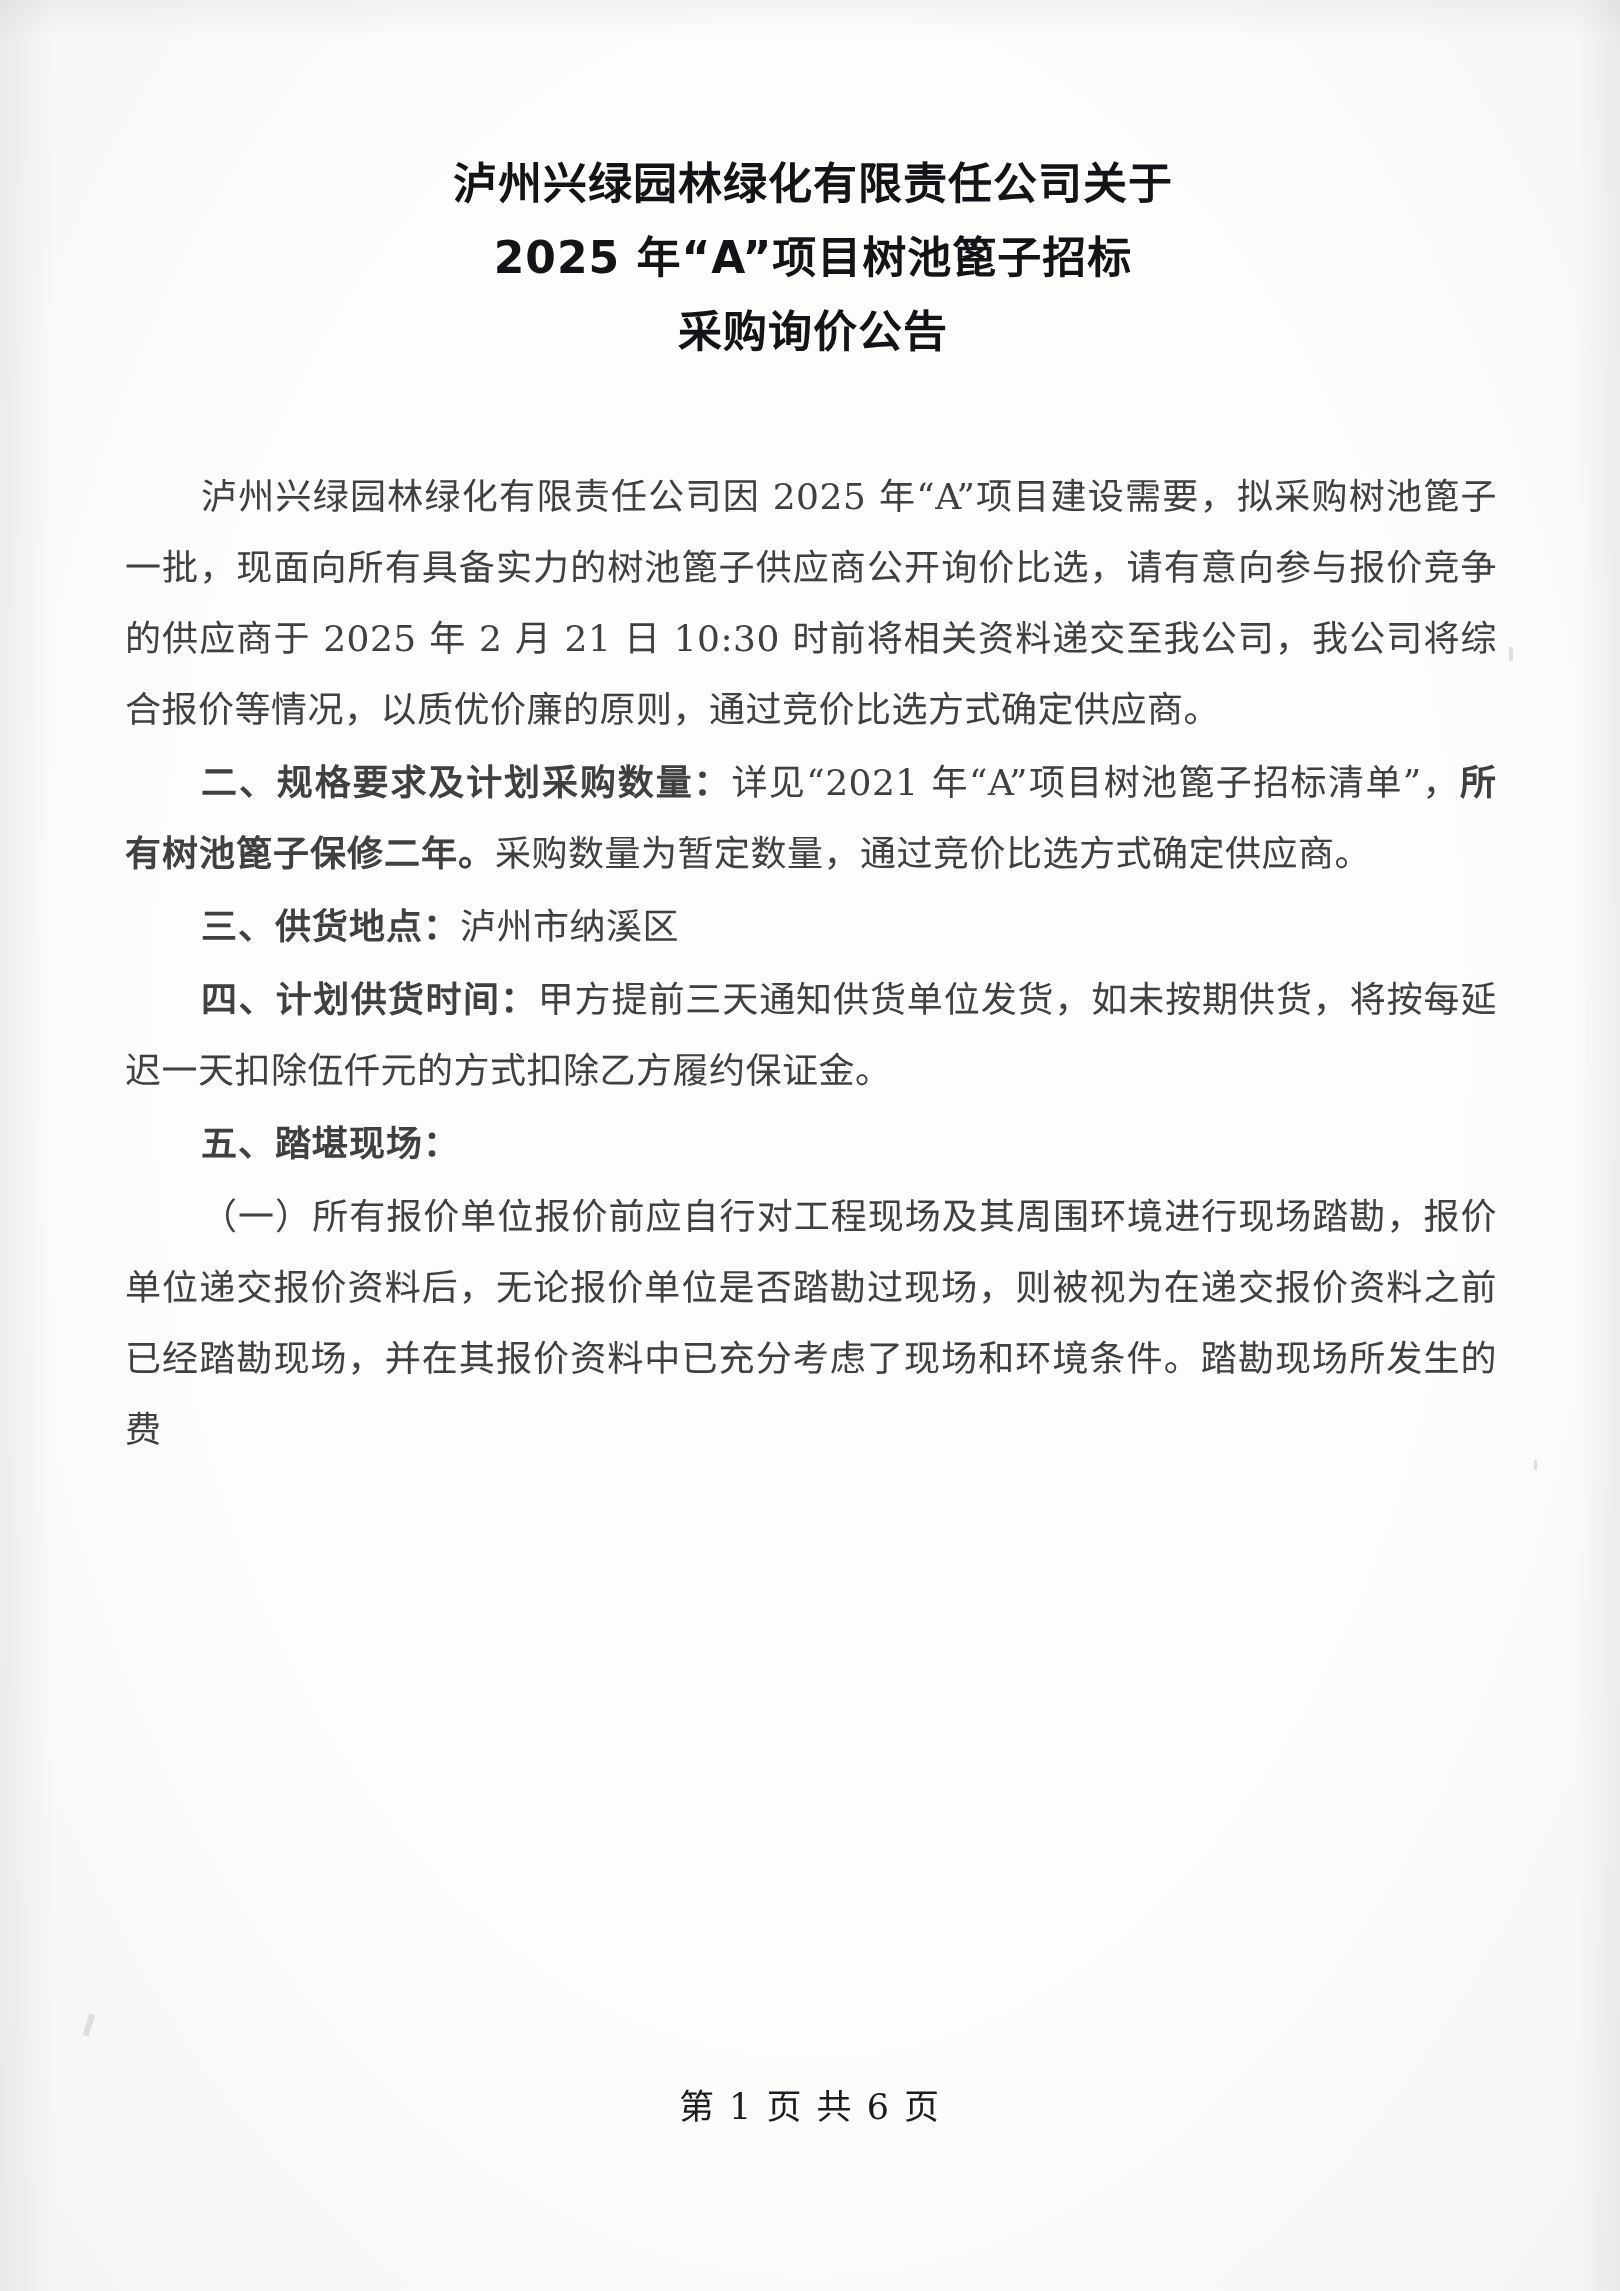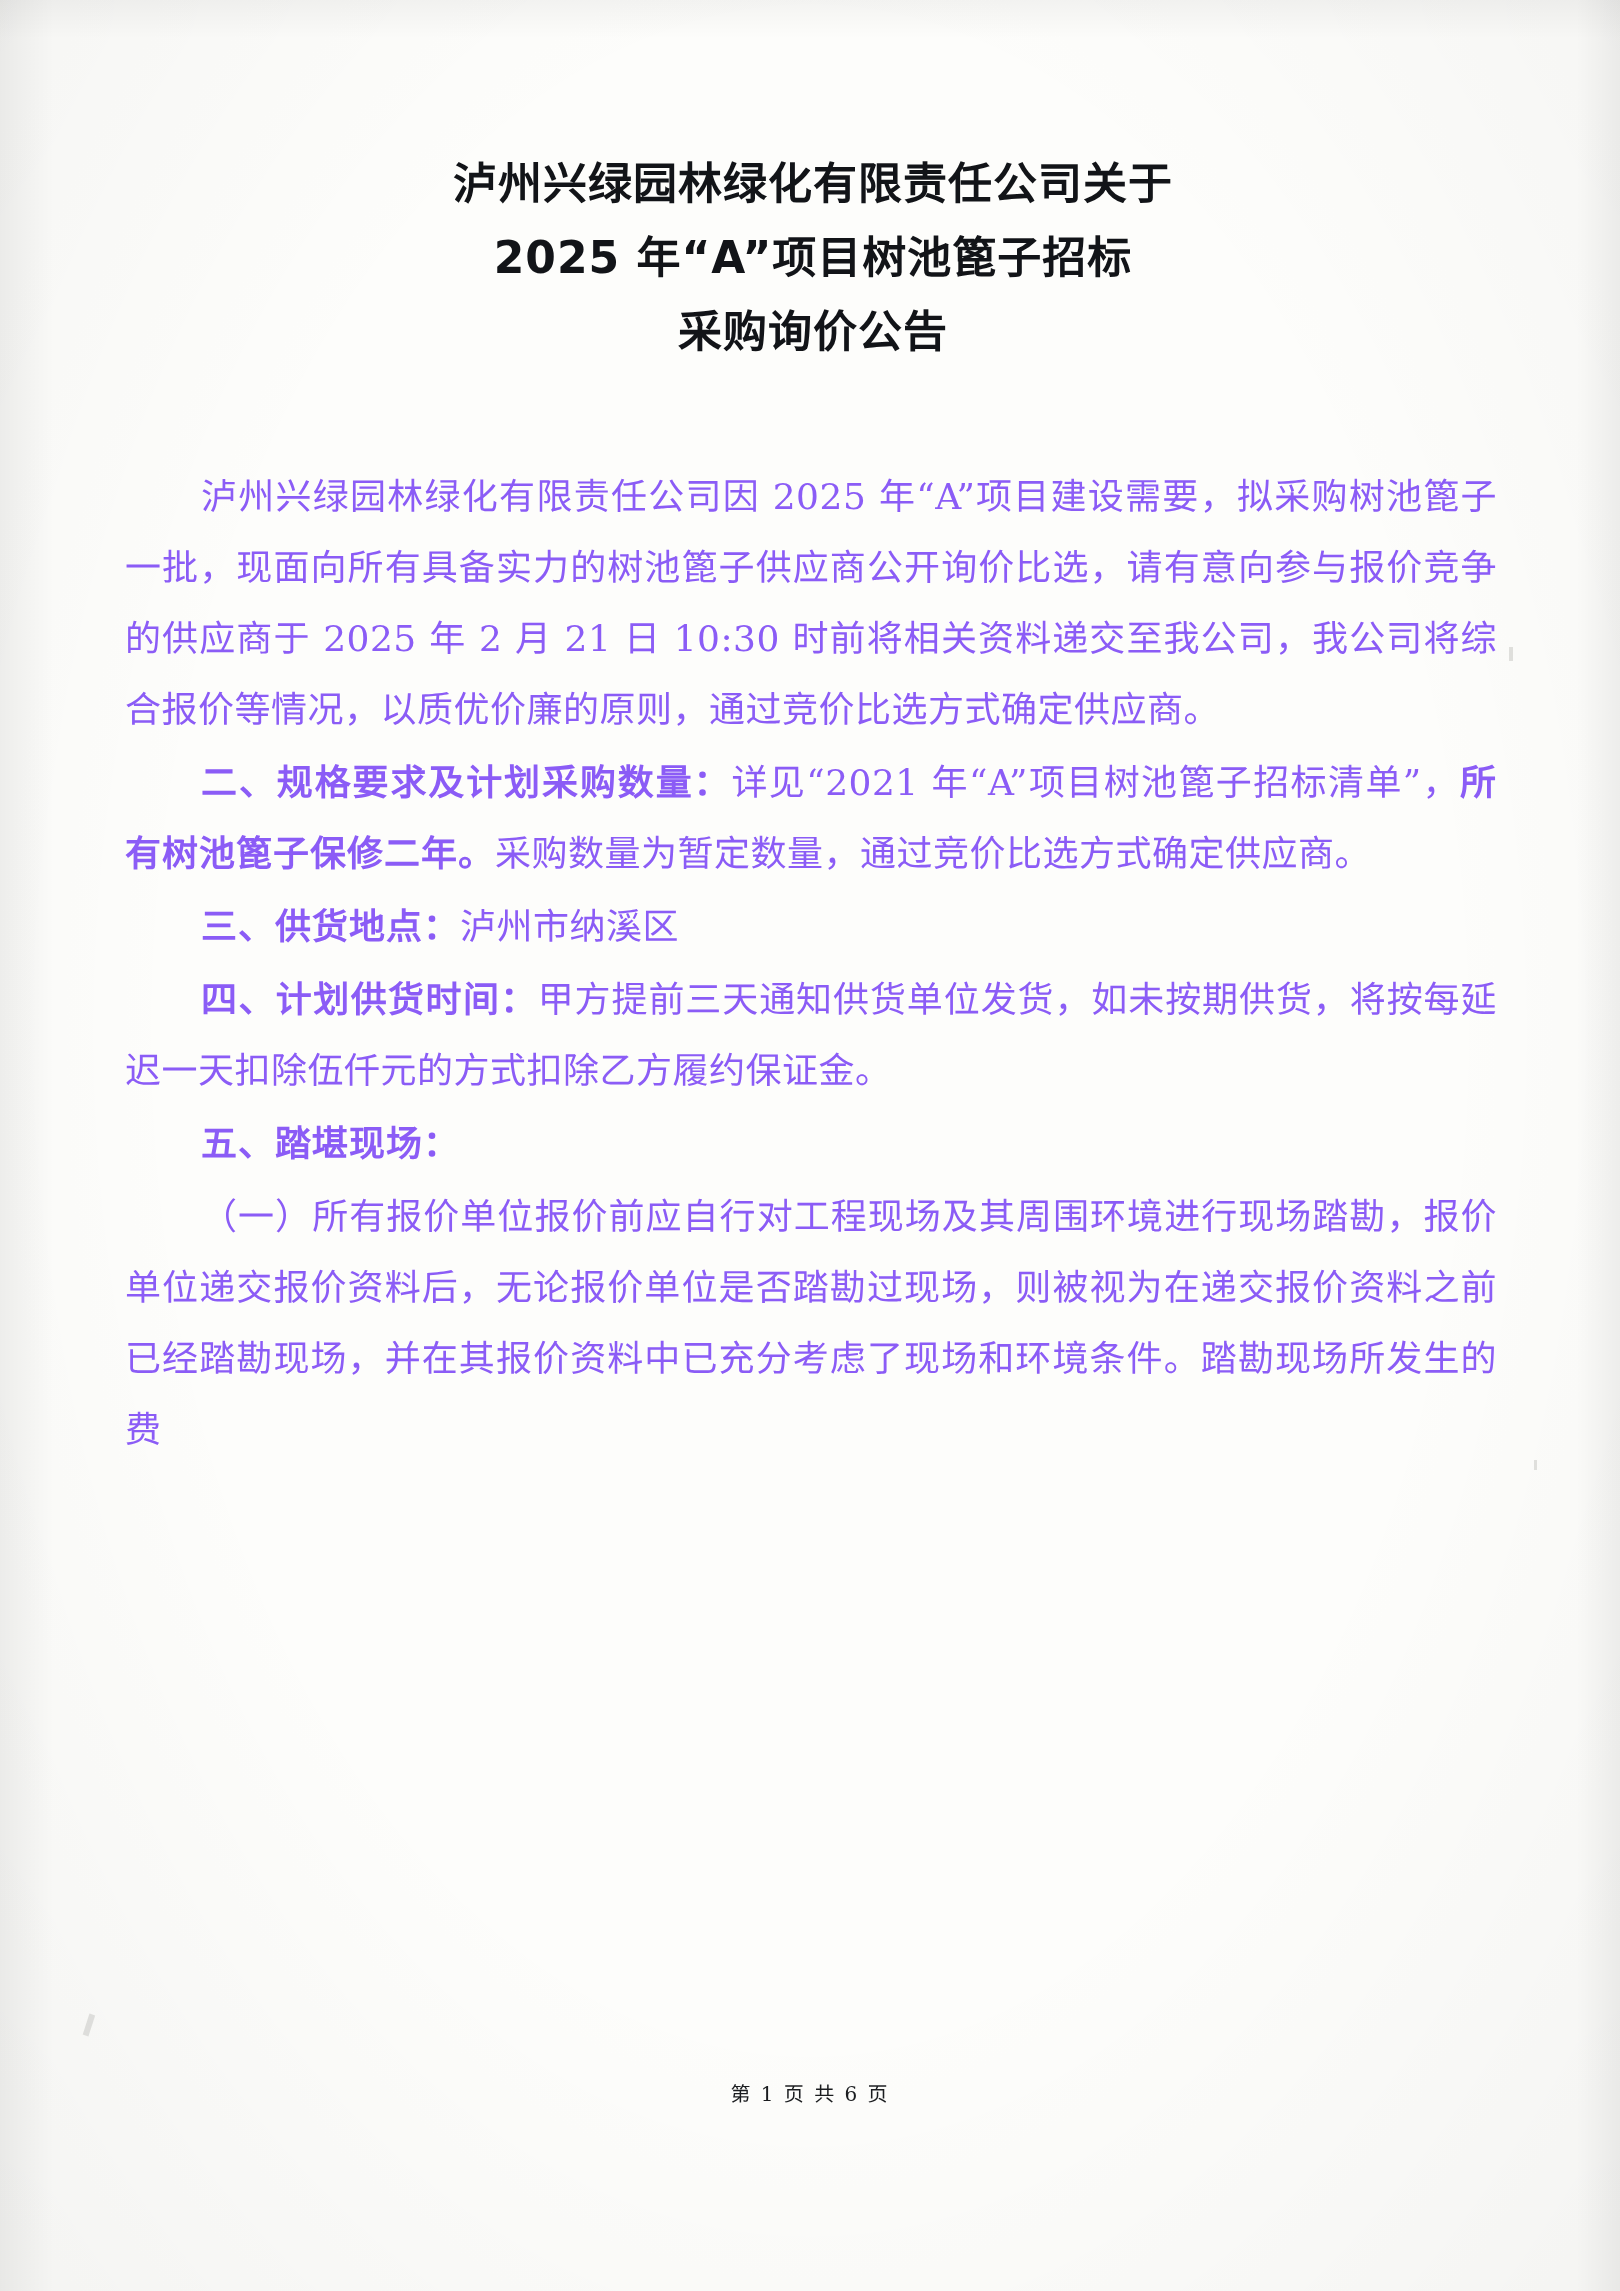--- a/index.html
+++ b/index.html
@@ -60,34 +60,34 @@
     width: 1372px;
   }
   p.para {
     margin: 0 0 2px 0;
     font-size: 36px;
     line-height: 71px;
     text-align: justify;
     text-justify: inter-ideograph;
     text-indent: 76px;
     letter-spacing: 0.5px;
-    color: #8b5cf6;
+    color: #404040;
   }
   .b {
     font-family: "DejaVu Sans", "Liberation Sans", sans-serif;
     font-weight: bold;
     letter-spacing: 1px;
   }
   .footer {
     position: absolute;
     left: 0;
     top: 2078px;
     width: 1620px;
     text-align: center;
-    font-size: 20px;
+    font-size: 35px;
     letter-spacing: 2px;
     color: #1a1c1f;
     font-family: "DejaVu Serif", "Liberation Serif", serif;
   }
   
   .speck {
     position: absolute;
     background: #c9c9c4;
     opacity: .55;
     pointer-events: none;

